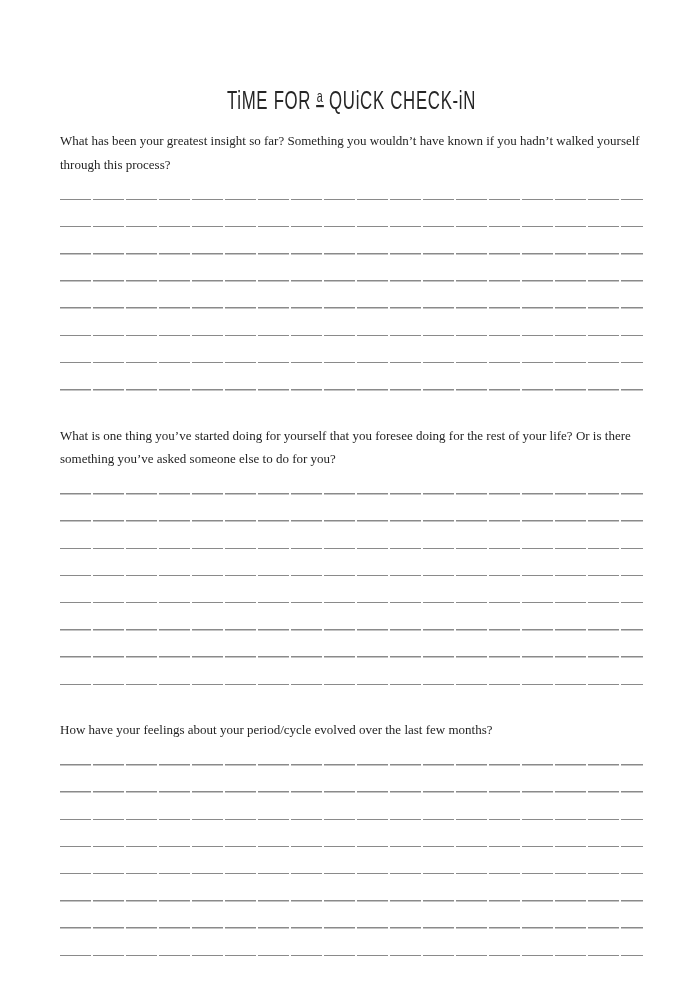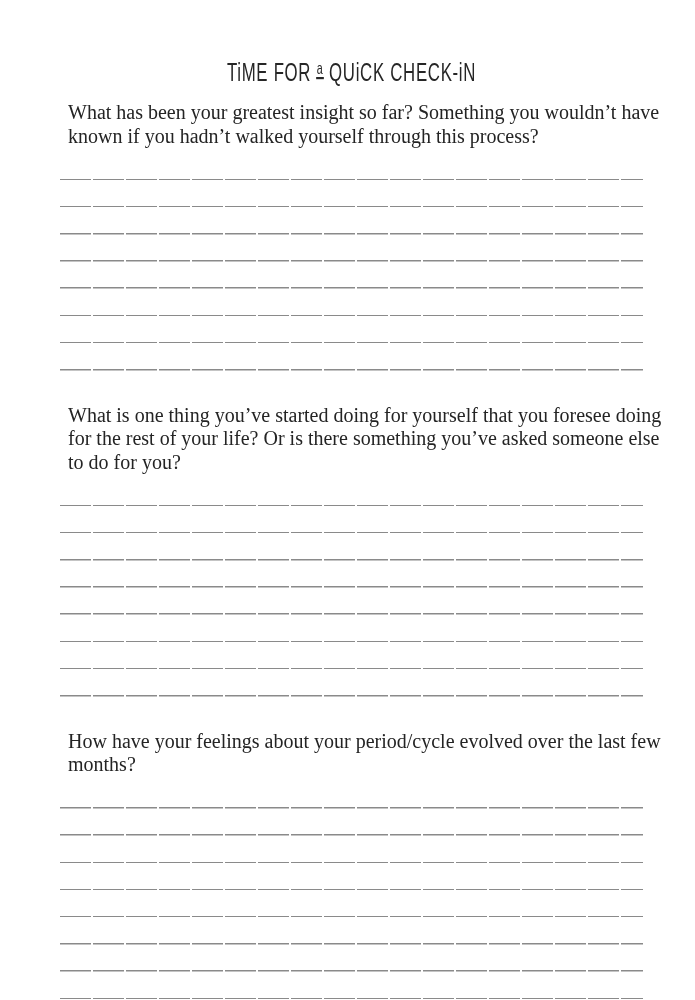--- a/index.html
+++ b/index.html
@@ -6,21 +6,21 @@
     margin: 0;
     padding: 0;
     background: #ffffff;
   }
   .page {
     position: relative;
     width: 695px;
     height: 1000px;
     background: #ffffff;
     box-sizing: border-box;
-    padding: 60px 52px 0 60px;
+    padding: 88px 52px 0 60px;
     font-family: "Liberation Serif", serif;
     color: #242424;
     overflow: hidden;
   }
   
   .title {
     margin: 0;
     height: 24px;
     text-align: center;
     font-family: "Liberation Sans", sans-serif;
@@ -37,23 +37,23 @@
     display: inline-block;
     font-size: 0.64em;
     line-height: 1;
     transform: translateY(-0.42em);
     border-bottom: 2px solid #262626;
     padding: 0 1px 1px 1px;
     margin: 0 7px;
   }
   .qa-section { margin: 0; }
   .question {
-    margin: 8px;
+    margin: 0;
     width: 604px;
-    font-size: 20px;
+    font-size: 13px;
     line-height: 23.5px;
     color: #242424;
   }
   .q1 { margin-top: 17px; }
   .q2 { margin-top: 33px; }
   .q3 { margin-top: 33px; }
   .answer-lines {
     margin-top: -3px;
     width: 583px;
   }

